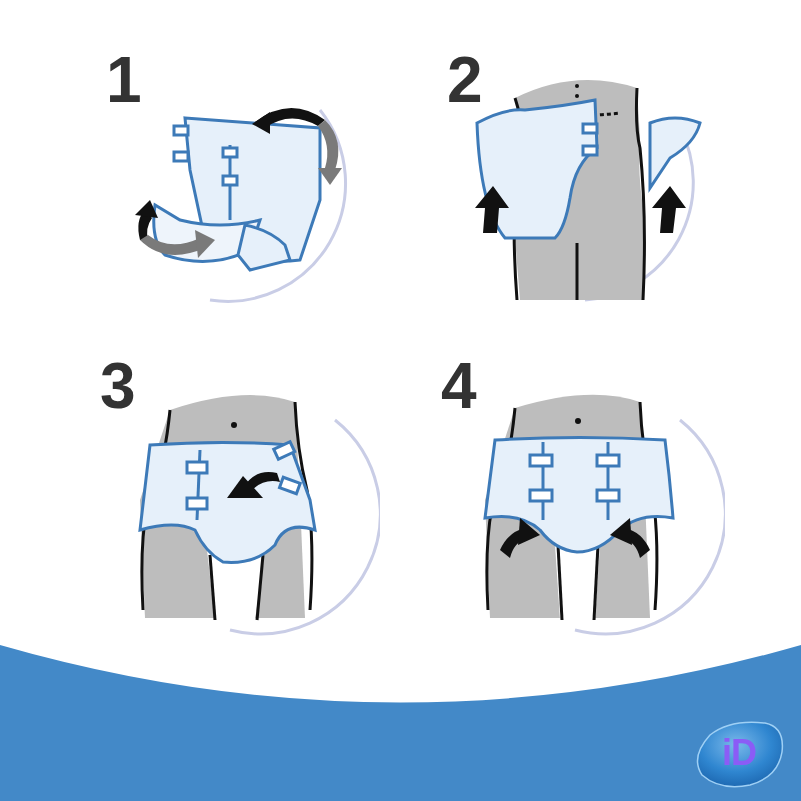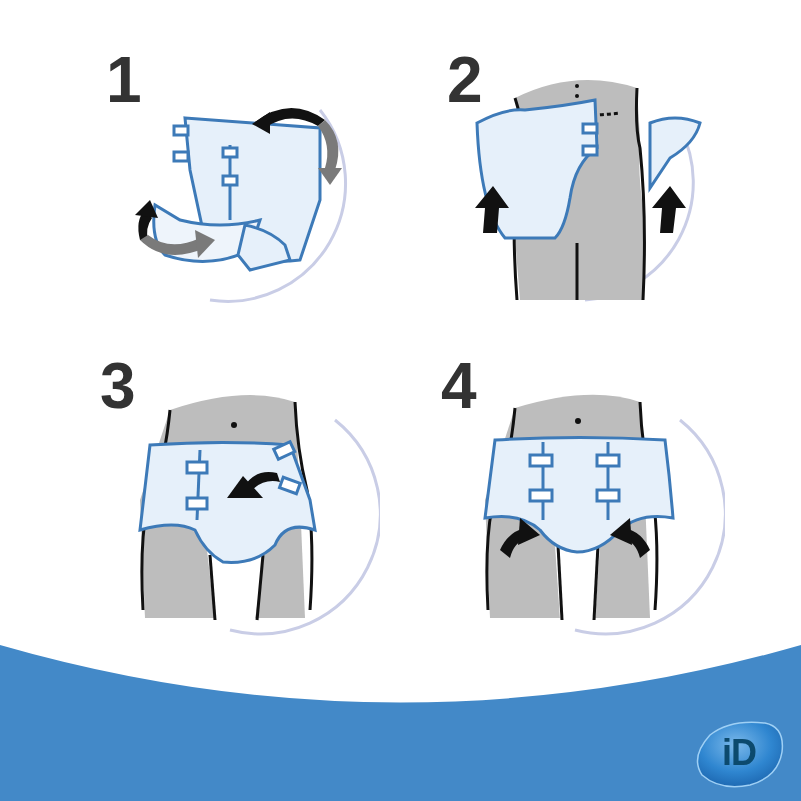--- a/index.html
+++ b/index.html
@@ -2,21 +2,21 @@
 <html><head>
 <meta charset="utf-8">
 <style>
   html,body{margin:0;padding:0;background:#fff;}
   #stage{position:relative;width:801px;height:801px;overflow:hidden;background:#ffffff;font-family:"Liberation Sans",sans-serif;}
   .step-num{position:absolute;font-weight:bold;font-size:64px;color:#333333;line-height:1;font-family:"Liberation Sans",sans-serif;}
   .panel{position:absolute;}
   svg{display:block;}
   #band{position:absolute;left:0;top:0;}
   #logo{position:absolute;left:690px;top:717px;width:96px;height:72px;}
-  #logo-text{position:absolute;left:0;top:0;width:96px;height:72px;display:flex;align-items:center;justify-content:center;color:#0c4a6e;font-weight:bold;font-size:36px;font-family:"Liberation Sans",sans-serif;letter-spacing:-1px;padding-left:2px;box-sizing:border-box;}
+  #logo-text{position:absolute;left:0;top:0;width:96px;height:72px;display:flex;align-items:center;justify-content:center;color:#8b5cf6;font-weight:bold;font-size:36px;font-family:"Liberation Sans",sans-serif;letter-spacing:-1px;padding-left:2px;box-sizing:border-box;}
 </style>
 </head>
 <body>
 
 <div id="stage">
 
   <svg id="band" width="801" height="801">
     <path d="M0,645 Q400,760 801,645 L801,801 L0,801 Z" fill="#4389c8"></path>
   </svg>
 

